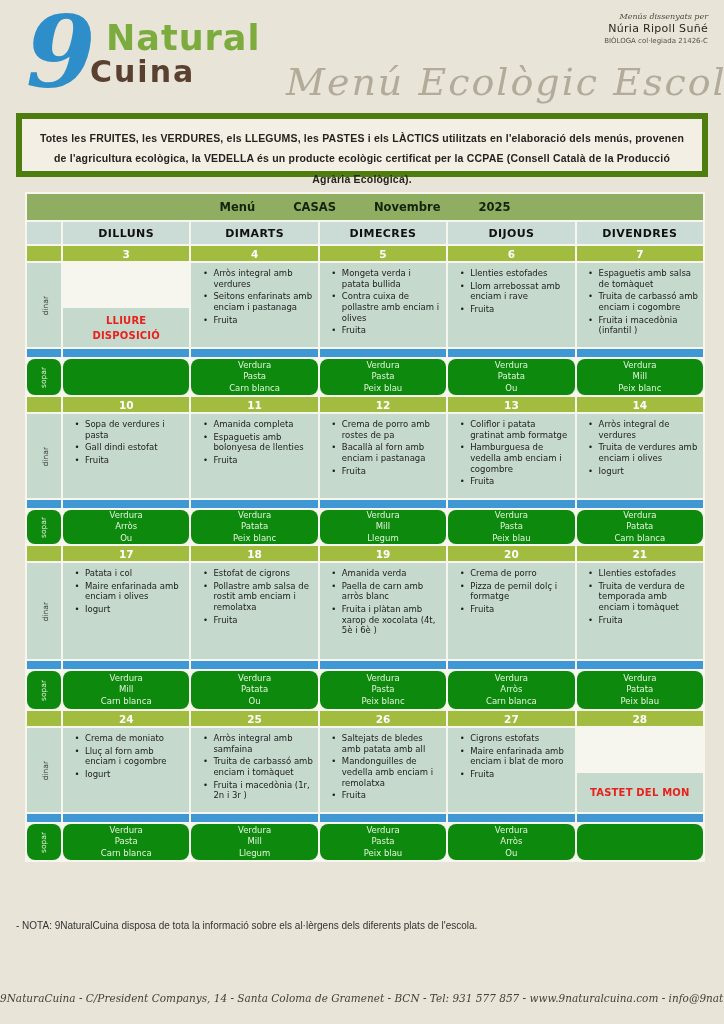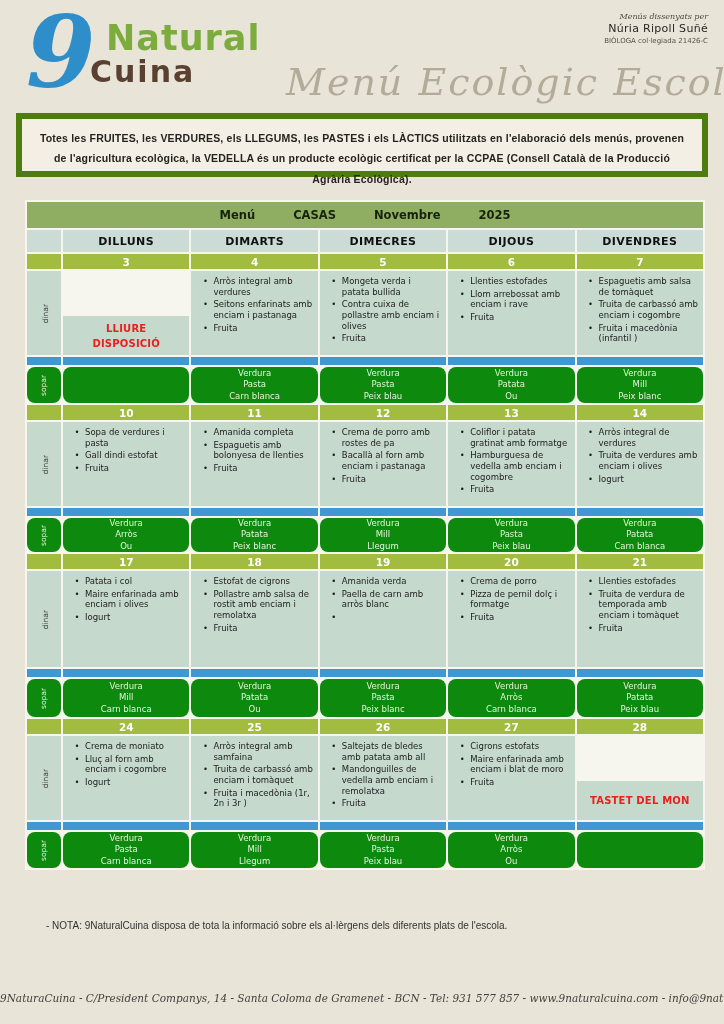--- a/index.html
+++ b/index.html
@@ -21,21 +21,21 @@
   .credits .c2{font-size:11px;letter-spacing:.3px;margin-top:1px;}
   .credits .c3{font-size:7px;color:#57514a;margin-top:2px;}
 
   
   .notice{position:absolute;left:16px;right:16px;top:113px;height:64px;box-sizing:border-box;
         background:#f3efe4;border:6px solid #4d7c0f;text-align:center;
         font-family:"Liberation Sans",sans-serif;font-weight:bold;font-size:10.5px;
         color:#26231f;line-height:1.95;padding:9px 14px;letter-spacing:.2px;}
 
   
-  #menu-grid{position:absolute;left:25px;top:200px;width:680px;box-sizing:border-box;
+  #menu-grid{position:absolute;left:25px;top:192px;width:680px;box-sizing:border-box;
         display:grid;grid-template-columns:34px repeat(5,1fr);
         grid-template-rows:26px 22px
           15px 84px 8px 36px
           15px 84px 8px 34px
           15px 96px 8px 38px
           15px 84px 8px 36px;
         gap:2px;background:#f6f5ee;border:2px solid #f6f5ee;}
   .cell{overflow:hidden;}
   .titlerow{grid-column:1/-1;background:var(--table_header_green);display:flex;
         justify-content:center;align-items:center;gap:38px;font-weight:bold;
@@ -52,21 +52,21 @@
   .special{color:var(--accent_red);font-weight:bold;font-size:10px;letter-spacing:.2px;
         white-space:pre-line;line-height:1.5;}
   .bluecell{background:var(--blue_strip);}
   .dinnercell{background:var(--dinner_green);color:#e2f4da;font-size:8.5px;line-height:1.3;
         display:flex;flex-direction:column;justify-content:center;align-items:center;text-align:center;border-radius:8px;}
   .labelcell{display:flex;align-items:center;justify-content:center;flex-direction:row;}
   .rot{writing-mode:vertical-rl;transform:rotate(180deg);font-size:7.5px;color:#3c3c3c;}
   .rotw{color:#dff0d8;}
 
   
-  .nota{position:absolute;left:46px;top:920px;font-family:"Liberation Sans",sans-serif;
+  .nota{position:absolute;left:16px;top:920px;font-family:"Liberation Sans",sans-serif;
         font-size:10px;color:#333;}
   .footer{position:absolute;left:0;right:0;top:992px;text-align:center;
         font-family:"DejaVu Serif",serif;font-style:italic;font-size:10.5px;
         color:#45403a;white-space:nowrap;}
 </style>
 </head>
 <body>
 
 <div class="page">
 
@@ -352,20 +352,21 @@
         <div class="item">
           <span class="bullet">•</span>
           <span class="itx">Amanida verda</span>
         </div>
         <div class="item">
           <span class="bullet">•</span>
           <span class="itx">Paella de carn amb arròs blanc</span>
         </div>
         <div class="item">
           <span class="bullet">•</span>
+          <span class="itx">Fruita i plàtan amb xarop de xocolata (4t, 5è i 6è )</span>
         </div>
       </div>
       <div class="cell lunchcell">
         <div class="item">
           <span class="bullet">•</span>
           <span class="itx">Crema de porro</span>
         </div>
         <div class="item">
           <span class="bullet">•</span>
           <span class="itx">Pizza de pernil dolç i formatge</span>

